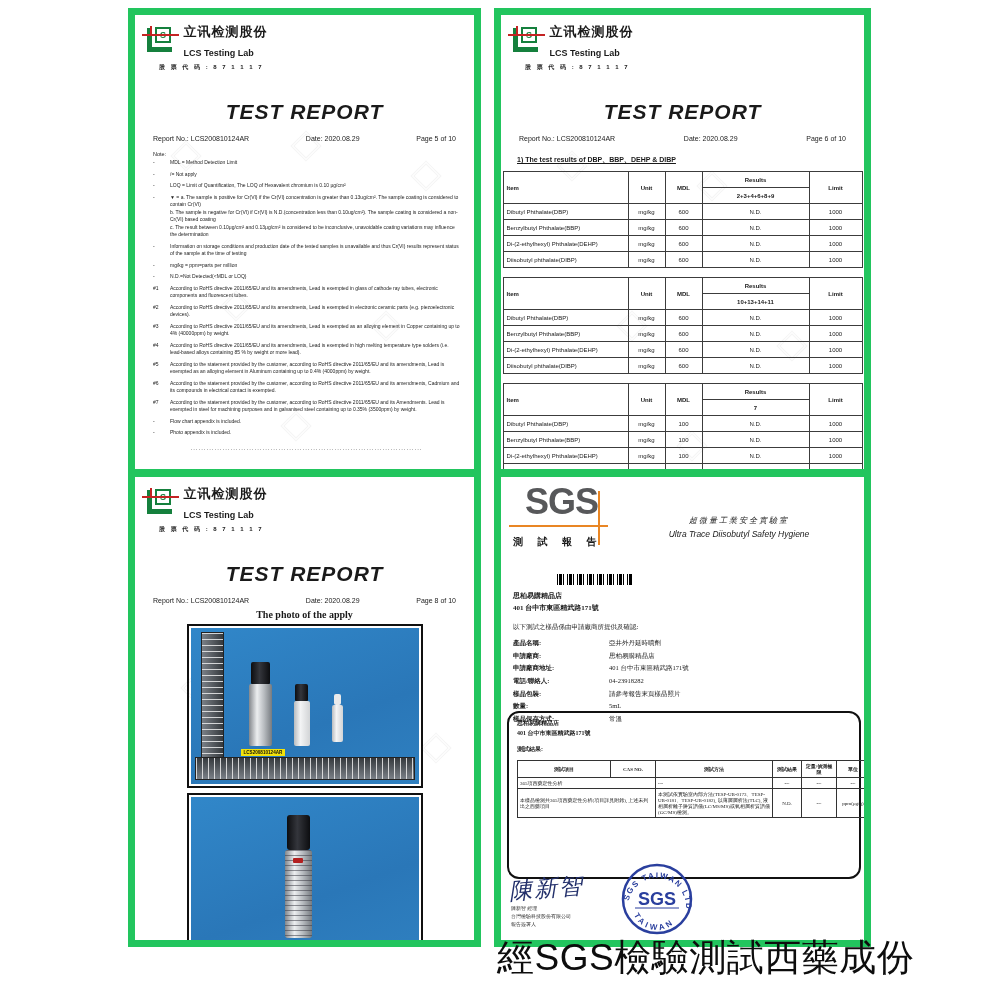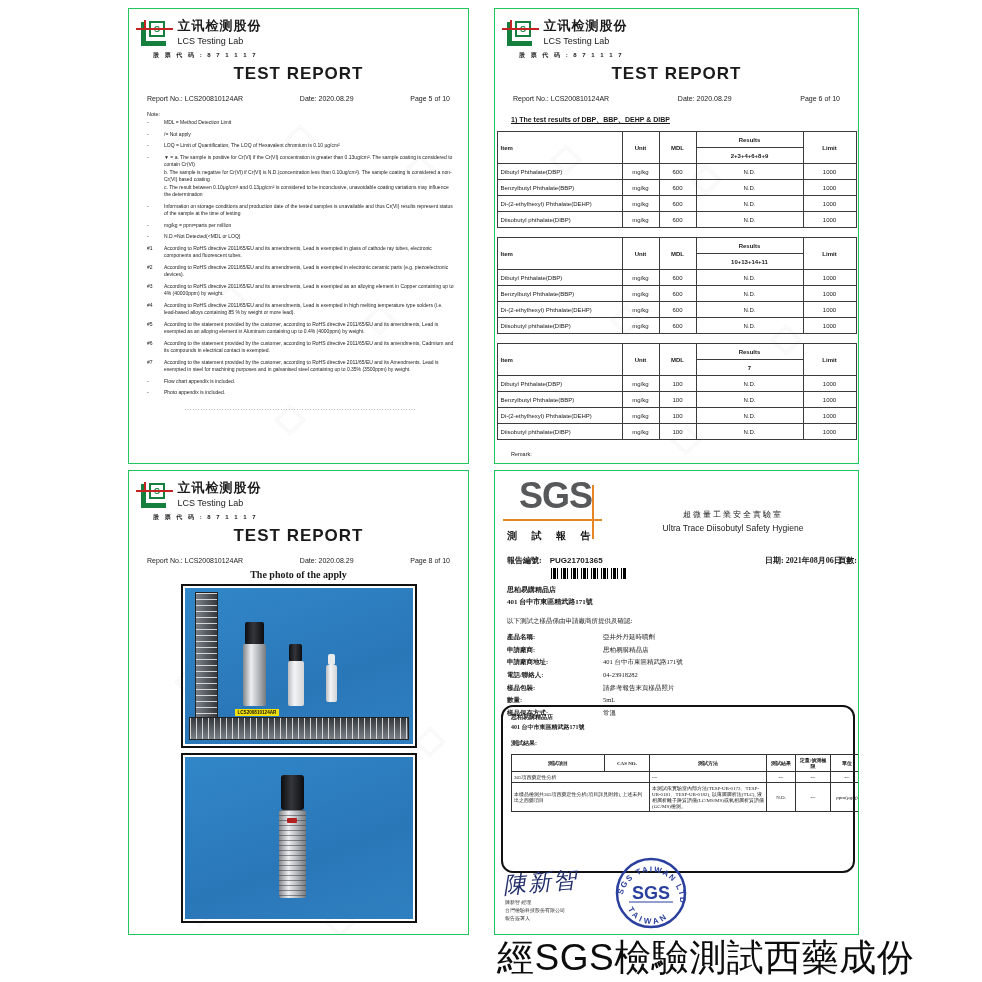--- a/index.html
+++ b/index.html
@@ -1,40 +1,40 @@
 <!DOCTYPE html>
 <html><head>
 <meta charset="utf-8">
 <style>
   html,body{margin:0;padding:0;}
   body{width:982px;height:982px;position:relative;background:#fff;
        font-family:"Liberation Sans",sans-serif;color:#1a1a1a;overflow:hidden;}
-  .panel{position:absolute;background:#fff;border:1px solid #22c55e;overflow:hidden;}
+  .panel{position:absolute;background:#fff;border:7px solid #22c55e;overflow:hidden;}
   #panel-tl{left:128px;top:8px;width:339px;height:454px;}
   #panel-tr{left:494px;top:8px;width:363px;height:454px;}
   #panel-bl{left:128px;top:470px;width:339px;height:463px;}
   #panel-br{left:494px;top:470px;width:363px;height:463px;}
 
   
   .wm{position:absolute;width:16px;height:16px;border:3px double #555;transform:rotate(45deg);opacity:.06;pointer-events:none;}
 
   
   .lcs-head{position:relative;padding:8px 0 0 12px;}
   .lcs-logo{position:relative;display:inline-block;width:27px;height:27px;vertical-align:top;margin-top:2px;}
   .lcs-logo .bl{position:absolute;left:0;top:3px;width:5px;height:24px;background:#15803d;}
   .lcs-logo .bb{position:absolute;left:0;bottom:0;width:25px;height:5px;background:#15803d;}
   .lcs-logo .sq{position:absolute;left:8px;top:2px;width:12px;height:12px;border:2px solid #15803d;background:#fff;
                 font-size:9px;font-weight:bold;color:#15803d;text-align:center;line-height:12px;}
   .lcs-logo .ecg{position:absolute;left:-5px;top:9px;width:37px;height:2px;background:#c42323;}
   .lcs-logo .spike{position:absolute;left:3px;top:1px;width:2px;height:10px;background:#c42323;}
   .lcs-co{display:inline-block;margin-left:5px;}
   .lcs-cn{font-size:13px;font-weight:bold;letter-spacing:1px;}
-  .lcs-en{font-size:9px;font-weight:normal;margin-top:1px;}
+  .lcs-en{font-size:9px;font-weight:bold;margin-top:7px;}
   .lcs-stock{font-size:6px;font-weight:bold;letter-spacing:2px;color:#222;margin:3px 0 0 12px;}
-  .tr-title{text-align:center;font-size:17px;font-weight:bold;letter-spacing:1px;margin-top:4px;}
+  .tr-title{text-align:center;font-size:21px;font-weight:bold;letter-spacing:1px;margin-top:28px;font-style:italic;}
   .rep-row{display:flex;justify-content:space-between;padding:0 18px;font-size:7px;margin-top:11px;}
 
   
   .notes{padding:9px 14px 0 18px;font-size:5px;color:#222;}
   .note-title{font-size:5.5px;margin-bottom:2px;}
   .note{display:flex;margin-bottom:4px;}
   .note .m{width:17px;flex:none;}
   .note .t{flex:1;line-height:1.5;white-space:pre-line;}
   .dots{text-align:center;font-size:6px;letter-spacing:1px;margin-top:8px;color:#111;}
 
@@ -69,21 +69,21 @@
   .bod-white{background:linear-gradient(90deg,#b9bcbf,#f3f4f5 40%,#d2d4d6);}
   .samp-label{position:absolute;left:50px;bottom:28px;background:#f2e20a;color:#111;font-size:4.6px;font-weight:bold;padding:1px 3px;}
   .bod-lines{background-image:repeating-linear-gradient(to bottom,rgba(60,60,70,.55) 0 1px,rgba(0,0,0,0) 1px 5px),linear-gradient(90deg,#83878c,#eceef0 35%,#b9bdc1 65%,#767b80);background-clip:padding-box;}
   .red-dot{position:absolute;top:8px;left:50%;transform:translateX(-50%);width:10px;height:5px;background:#b32020;border-radius:1px;}
 
   
   .sgs-logo-text{position:absolute;left:24px;top:4px;font-size:36px;font-weight:bold;color:#57585a;letter-spacing:-1px;}
   .sgs-hline{position:absolute;left:8px;top:48px;width:99px;height:2px;background:#e98624;}
   .sgs-vline{position:absolute;left:97px;top:14px;width:2px;height:54px;background:#e98624;}
   .sgs-rt{position:absolute;left:12px;top:58px;font-size:10px;font-weight:bold;letter-spacing:6px;font-family:"Liberation Serif",serif;}
-  .lab{position:absolute;left:148px;top:38px;width:180px;text-align:center;}
+  .lab{position:absolute;left:148px;top:38px;width:180px;text-align:center;font-style:italic;}
   .lab-cn{font-size:8px;font-family:"Liberation Serif",serif;letter-spacing:2px;}
   .lab-en{font-size:8.5px;margin-top:3px;}
   .sgs-row2{position:absolute;left:12px;top:84px;right:0;font-size:8px;font-weight:bold;font-family:"Liberation Serif",serif;}
   .repno-val{margin-left:8px;font-family:"Liberation Sans",sans-serif;}
   .sgs-date{position:absolute;left:258px;top:0;}
   .sgs-pages{position:absolute;right:1px;top:0;}
   .barcode{position:absolute;left:56px;top:97px;width:76px;height:11px;
     background:repeating-linear-gradient(90deg,#000 0 1px,#fff 1px 2px,#000 2px 5px,#fff 5px 6px,#000 6px 7px,#fff 7px 10px);}
   .sgs-client{position:absolute;left:12px;top:114px;font-size:7px;font-weight:bold;line-height:1.7;font-family:"Liberation Serif",serif;}
   .sgs-intro{position:absolute;left:12px;top:146px;font-size:6.5px;font-family:"Liberation Serif",serif;}
@@ -425,25 +425,20 @@
 </div>
 
 <div class="panel" id="panel-br">
   <div class="sgs-logo-text">SGS</div>
   <div class="sgs-hline"></div>
   <div class="sgs-vline"></div>
   <div class="sgs-rt">測 試 報 告</div>
   <div class="lab">
     <div class="lab-cn">超微量工業安全實驗室</div>
     <div class="lab-en">Ultra Trace Diisobutyl Safety Hygiene</div>
-  </div>
-  <div class="sgs-row2">
-    <span>報告編號:</span><span class="repno-val">PUG21701365</span>
-    <span class="sgs-date"><span>日期:</span> <span>2021年08月06日</span></span>
-    <span class="sgs-pages">頁數:</span>
   </div>
   <div class="barcode"></div>
   <div class="sgs-client">
     <div>思柏易購精品店</div>
     <div>401 台中市東區精武路171號</div>
   </div>
   <div class="sgs-intro">以下測試之樣品係由申請廠商所提供及確認:</div>
   <div class="sgs-fields">
     <div class="f-row">
         <span class="f-label">產品名稱:</span>

